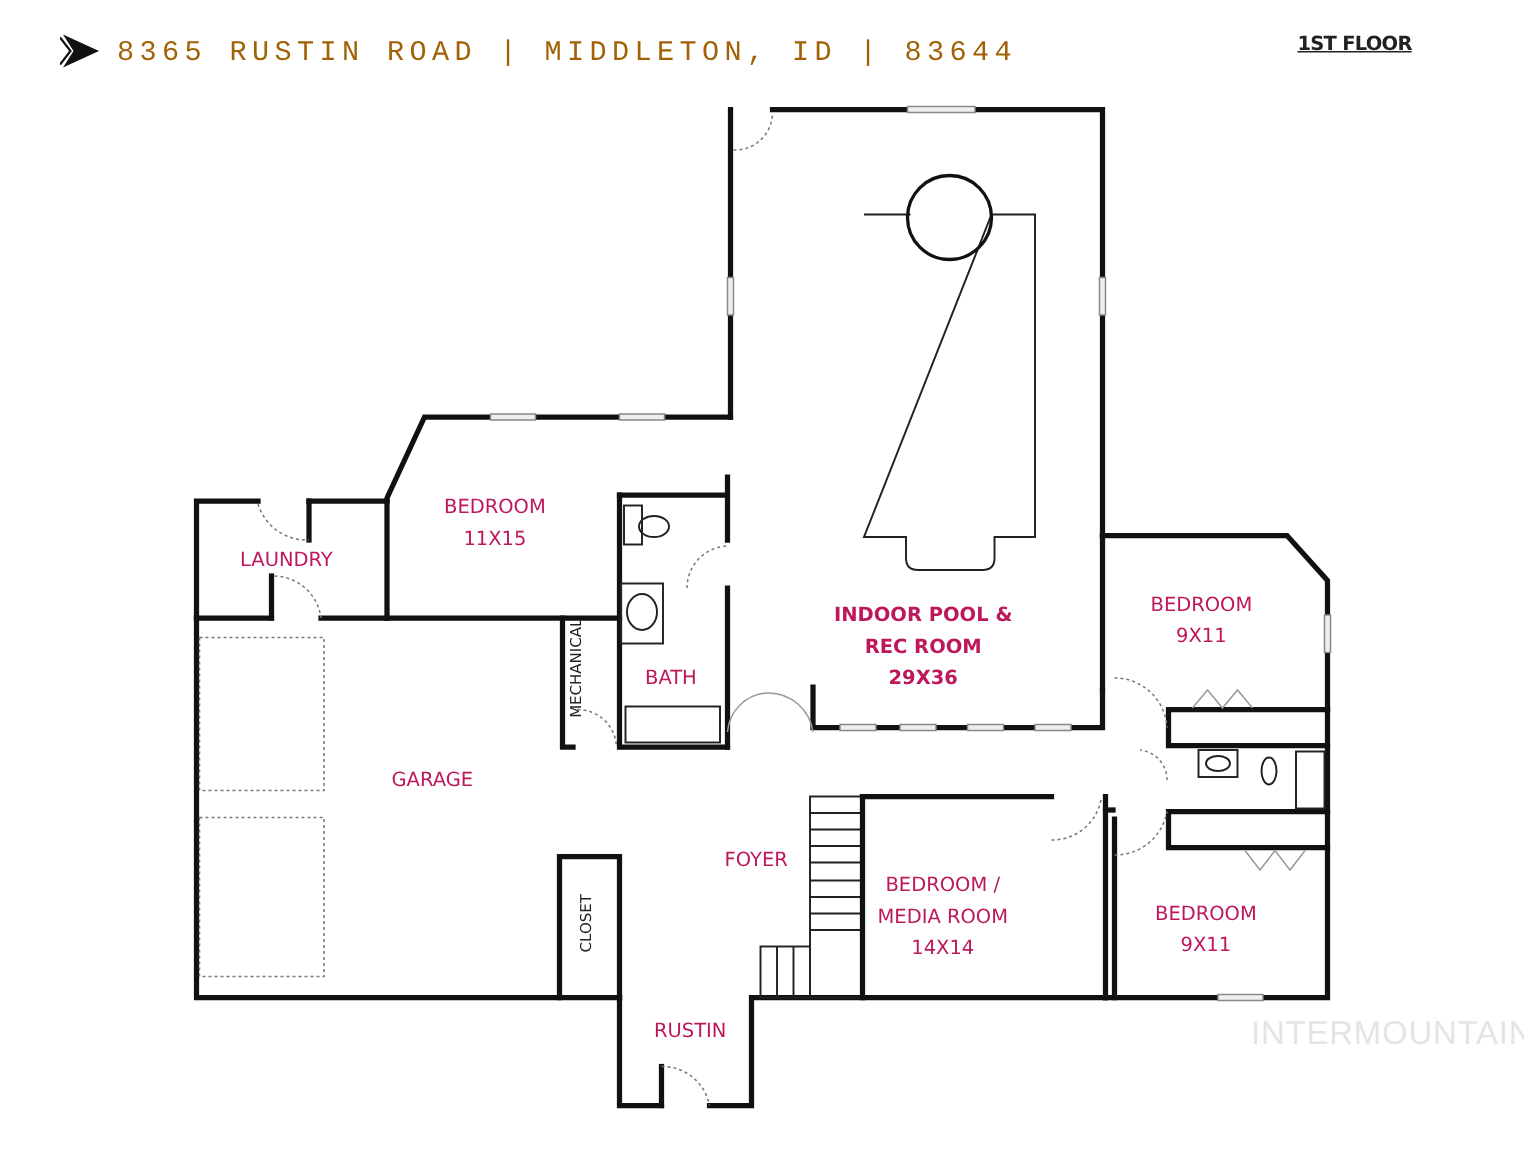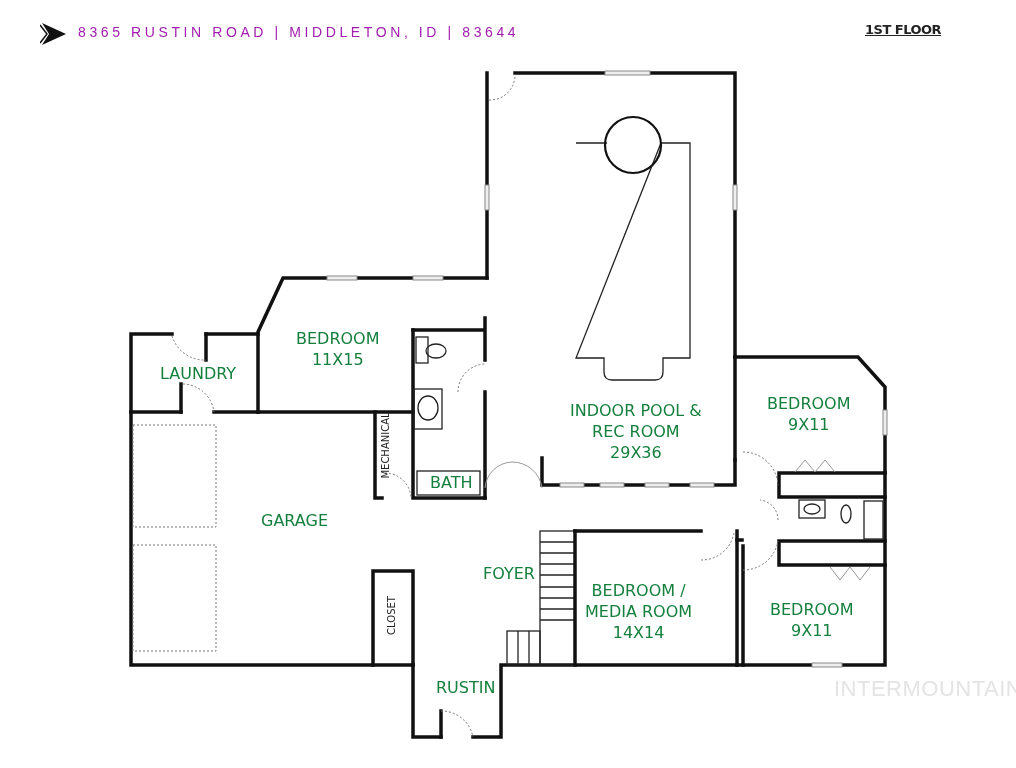--- a/index.html
+++ b/index.html
@@ -1,37 +1,37 @@
 <!DOCTYPE html>
 <html><head>
 <meta charset="utf-8">
 <style>
   html, body { margin: 0; padding: 0; background: #ffffff; }
   body { width: 1016px; height: 768px; position: relative; overflow: hidden; font-family: "DejaVu Sans", sans-serif; }
   .header-addr {
     position: absolute; left: 78px; top: 24px;
-    font-family: Liberation Sans, sans-serif; font-size: 14px; letter-spacing: 3.6px; color: #a21caf;
+    font-family: Liberation Mono, monospace; font-size: 19px; letter-spacing: 3.6px; color: #a16207;
   }
   .arrow-icon { position: absolute; left: 40px; top: 22px; width: 28px; height: 24px; }
   .floor-label {
     position: absolute; left: 851px; top: 22px;
     font-family: "DejaVu Sans", sans-serif; font-size: 13px; font-weight: bold; color: #222;
     text-decoration: underline; letter-spacing: -0.5px; margin-left: 14px;
   }
   .watermark {
     position: absolute; left: 834px; top: 676px;
     font-family: "Liberation Sans", sans-serif; font-size: 22px; color: #e4e4e4; letter-spacing: 0.5px;
   }
   svg.plan { position: absolute; left: 0; top: 0; }
   .wall { stroke: #111; stroke-width: 3.5; fill: none; stroke-linecap: square; }
   .thin { stroke: #222; stroke-width: 1.3; fill: none; }
   .dash { stroke: #777; stroke-width: 1; fill: none; stroke-dasharray: 2 2; }
   .win { fill: #eee; stroke: #888; stroke-width: 1; }
   .lbl {
-    position: absolute; font-family: "DejaVu Sans", sans-serif; font-size: 16px; color: #15803d;
+    position: absolute; font-family: "DejaVu Sans", sans-serif; font-size: 13px; color: #be185d;
     text-align: center; line-height: 21px; white-space: nowrap;
   }
   .vlbl {
     position: absolute; font-family: "DejaVu Sans", sans-serif; font-size: 10px; color: #222;
     transform: rotate(-90deg); transform-origin: center center; white-space: nowrap;
   }
 </style>
 </head>
 <body>
 
@@ -155,25 +155,25 @@
   </g>
 </svg>
 
 <div class="lbl" style="left:160px; top:363px;">
   <span>LAUNDRY</span>
 </div>
 <div class="lbl" style="left:296px; top:328px;">
   <div>BEDROOM</div>
   <div>11X15</div>
 </div>
-<div class="lbl" style="left:430px; top:442px;margin-top:30px;">
+<div class="lbl" style="left:430px; top:442px;">
   <span>BATH</span>
 </div>
 <div class="vlbl" style="left:352px; top:440px;">MECHANICAL</div>
-<div class="lbl" style="left:570px; top:400px;">
+<div class="lbl" style="left:556px; top:400px;font-weight:bold;">
   <div>INDOOR POOL &amp;</div>
   <div>REC ROOM</div>
   <div>29X36</div>
 </div>
 <div class="lbl" style="left:767px; top:393px;">
   <div>BEDROOM</div>
   <div>9X11</div>
 </div>
 <div class="lbl" style="left:261px; top:510px;">
   <span>GARAGE</span>

